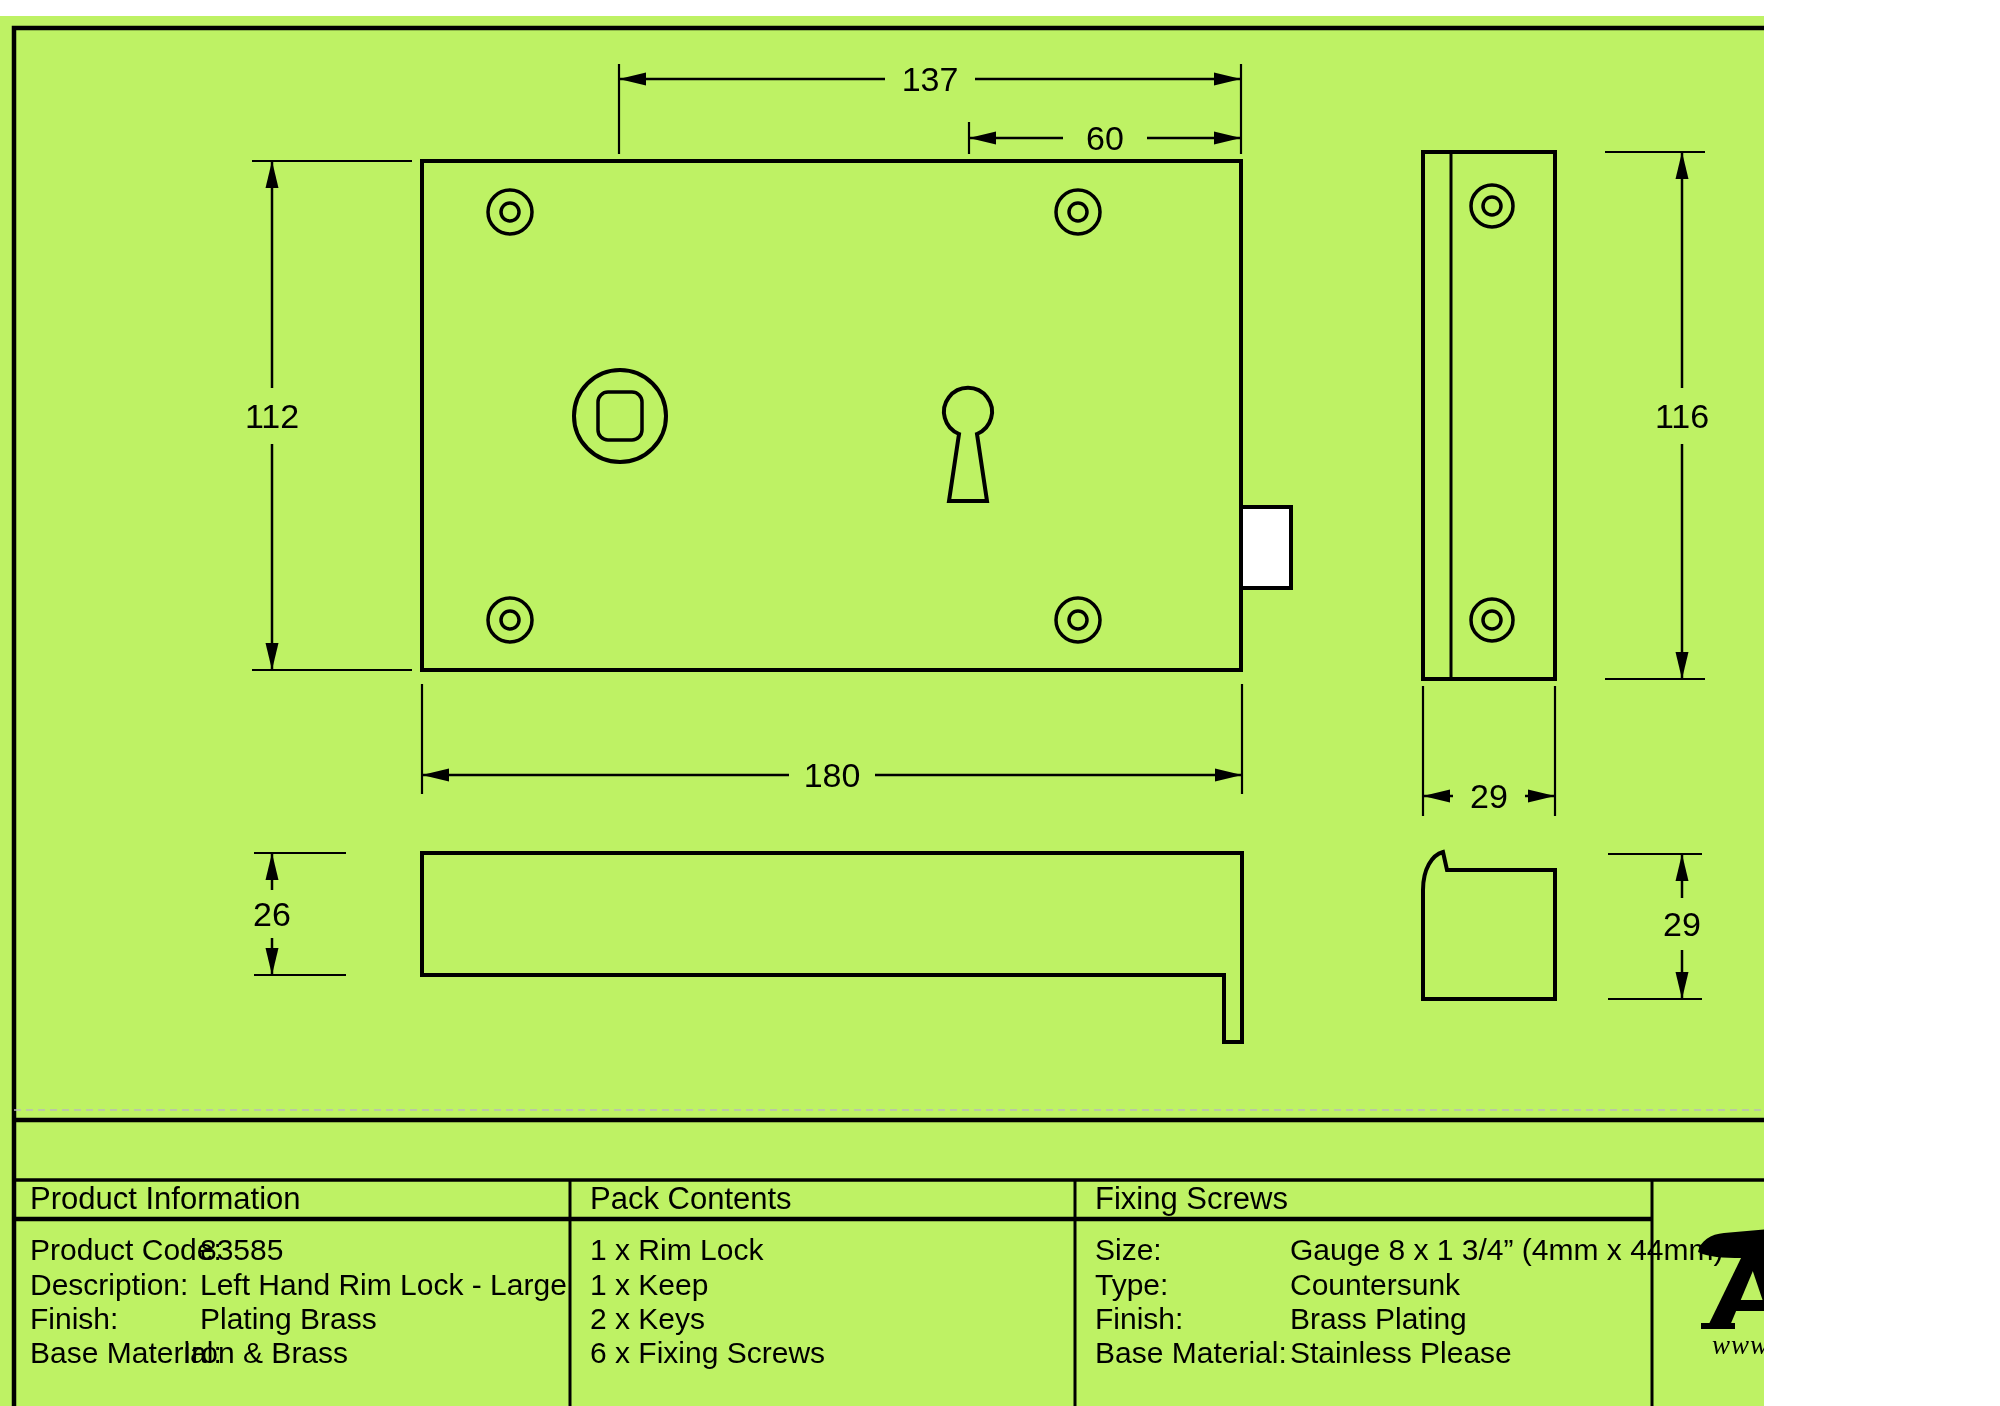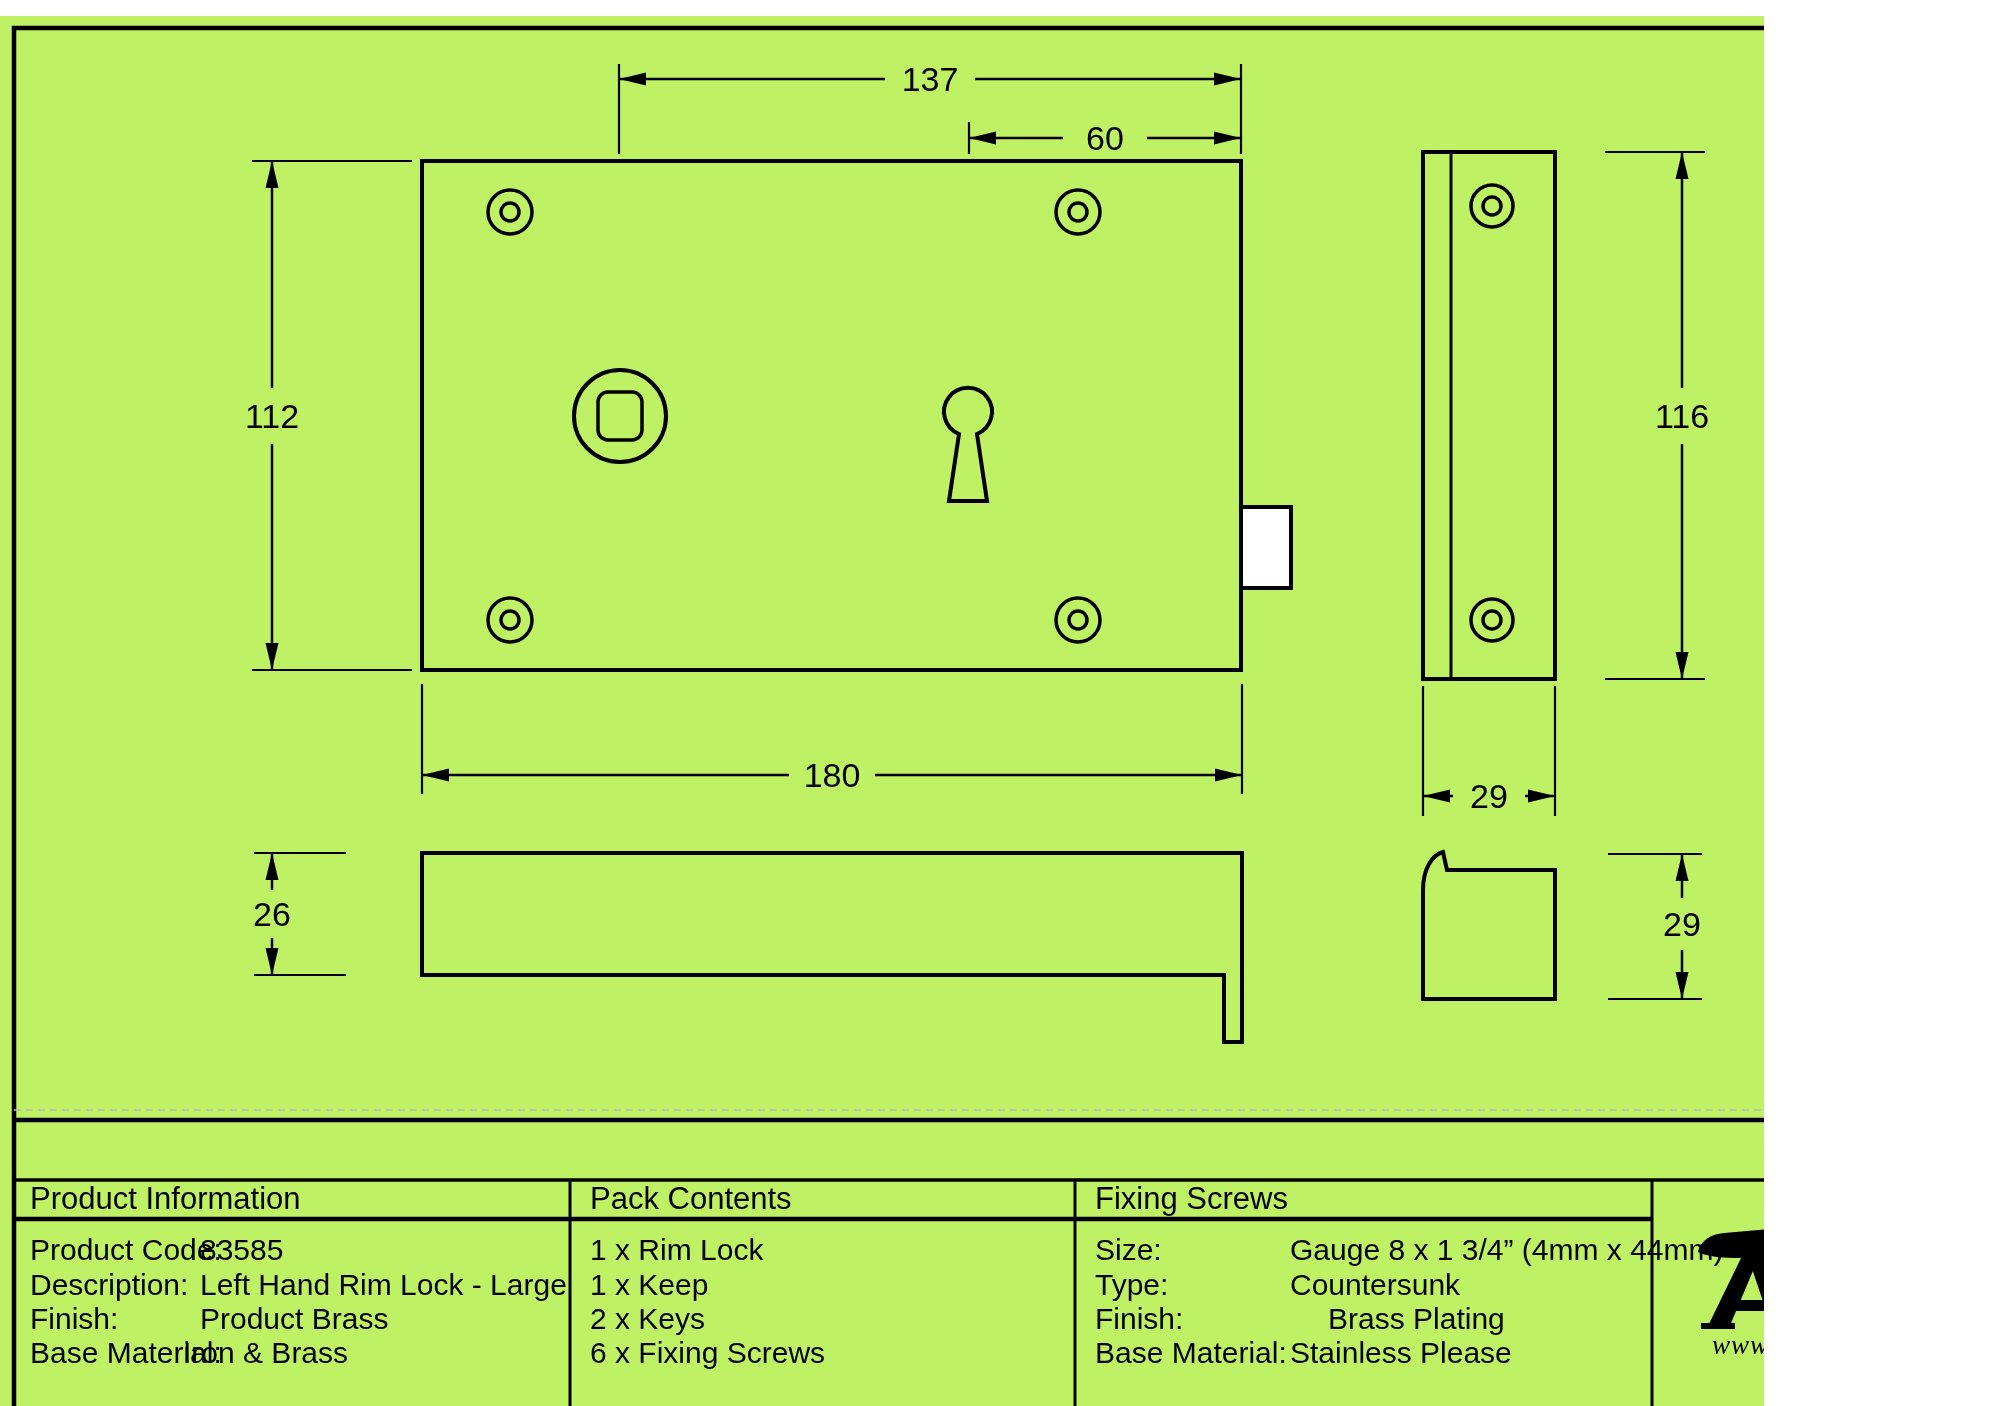--- a/index.html
+++ b/index.html
@@ -162,41 +162,41 @@
   </svg>
 
 
   <div>
     <div class="t hdr" style="left:30px;top:1183px;">Product Information</div>
     <div class="t" style="left:30px;top:1234px;">Product Code:</div>
     <div class="t" style="left:200px;top:1234px;">83585</div>
     <div class="t" style="left:30px;top:1269px;">Description:</div>
     <div class="t" style="left:200px;top:1269px;">Left Hand Rim Lock - Large</div>
     <div class="t" style="left:30px;top:1303px;">Finish:</div>
-    <div class="t" style="left:200px;top:1303px;">Product Brass</div>
+    <div class="t" style="left:200px;top:1303px;">Plating Brass</div>
     <div class="t" style="left:30px;top:1337px;">Base Material:</div>
     <div class="t" style="left:183px;top:1337px;">Iron &amp; Brass</div>
   </div>
 
   <div>
     <div class="t hdr" style="left:590px;top:1183px;">Pack Contents</div>
     <div class="t" style="left:590px;top:1234px;">1 x Rim Lock</div>
     <div class="t" style="left:590px;top:1269px;">1 x Keep</div>
     <div class="t" style="left:590px;top:1303px;">2 x Keys</div>
     <div class="t" style="left:590px;top:1337px;">6 x Fixing Screws</div>
   </div>
 
   <div>
     <div class="t hdr" style="left:1095px;top:1183px;">Fixing Screws</div>
     <div class="t" style="left:1095px;top:1234px;">Size:</div>
     <div class="t" style="left:1290px;top:1234px;">Gauge 8 x 1 3/4” (4mm x 44mm)</div>
     <div class="t" style="left:1095px;top:1269px;">Type:</div>
     <div class="t" style="left:1290px;top:1269px;">Countersunk</div>
     <div class="t" style="left:1095px;top:1303px;">Finish:</div>
-    <div class="t" style="left:1328px;top:1303px;">Brass Plating</div>
+    <div class="t" style="left:1290px;top:1303px;">Brass Plating</div>
     <div class="t" style="left:1095px;top:1337px;">Base Material:</div>
     <div class="t" style="left:1290px;top:1337px;">Stainless Please</div>
   </div>
 
   <div>
     <svg style="position:absolute;left:1697px;top:1210px;" width="106" height="104" viewBox="0 0 106 104" fill="#000" stroke="none">
       <path d="M1,26 C3,15 14,8 27,7 L98,1 L95,14 L106,21 C89,30 70,32 58,32 L44,32 C27,32 10,31 1,26 Z"></path>
       <polygon points="46,28 63,28 32,102 10,102"></polygon>
       <polygon points="50,28 66,28 97,102 75,102"></polygon>
       <rect x="30" y="74" width="46" height="11"></rect>

